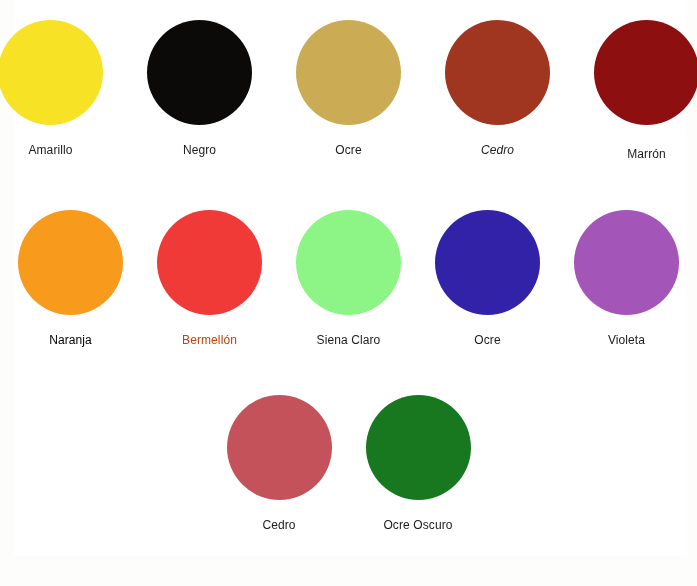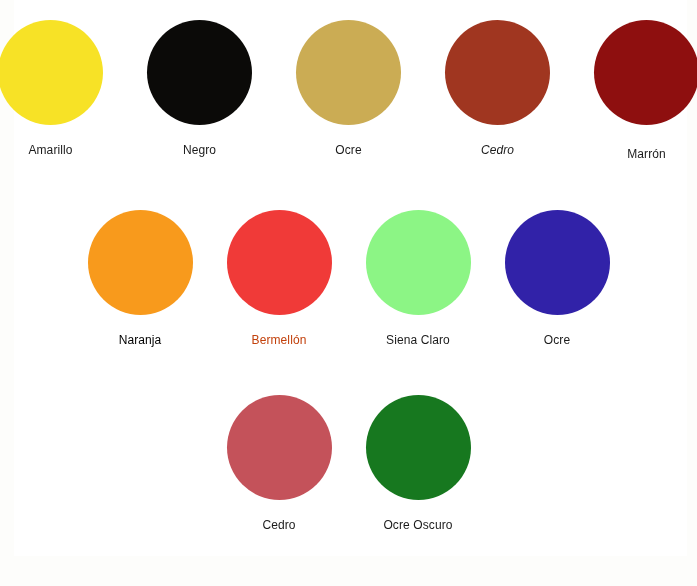--- a/index.html
+++ b/index.html
@@ -122,20 +122,24 @@
     <div class="swatch">
       <div class="swatch-disc" style="background: rgb(140, 245, 133);"></div>
       <div class="swatch-label" style="color: rgb(27, 27, 27);">Siena Claro</div>
     </div>
 
     <div class="swatch">
       <div class="swatch-disc" style="background: rgb(49, 34, 168);"></div>
       <div class="swatch-label" style="color: rgb(27, 27, 27);">Ocre</div>
     </div>
 
+    <div class="swatch">
+      <div class="swatch-disc" style="background: rgb(164, 85, 184);"></div>
+      <div class="swatch-label" style="color: rgb(27, 27, 27);">Violeta</div>
+    </div>
 
   </div>
 
   <div class="swatch-row row-3">
 
     <div class="swatch">
       <div class="swatch-disc" style="background: rgb(196, 82, 90);"></div>
       <div class="swatch-label" style="color: rgb(27, 27, 27);">Cedro</div>
     </div>
 

